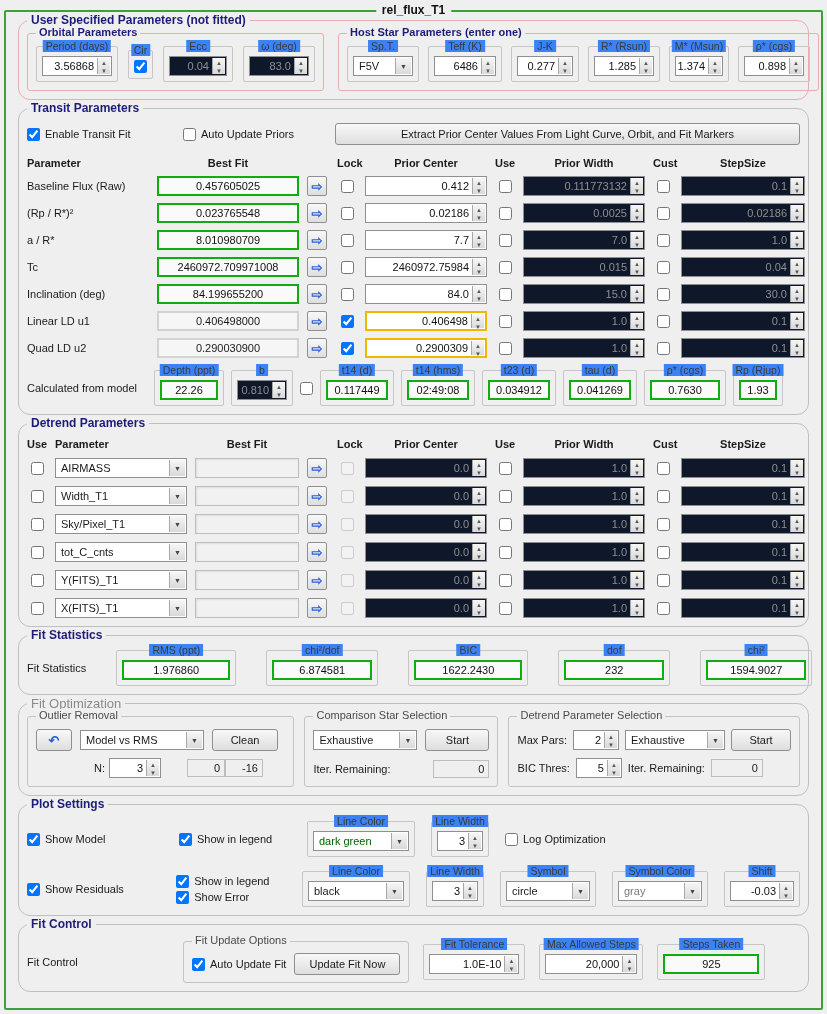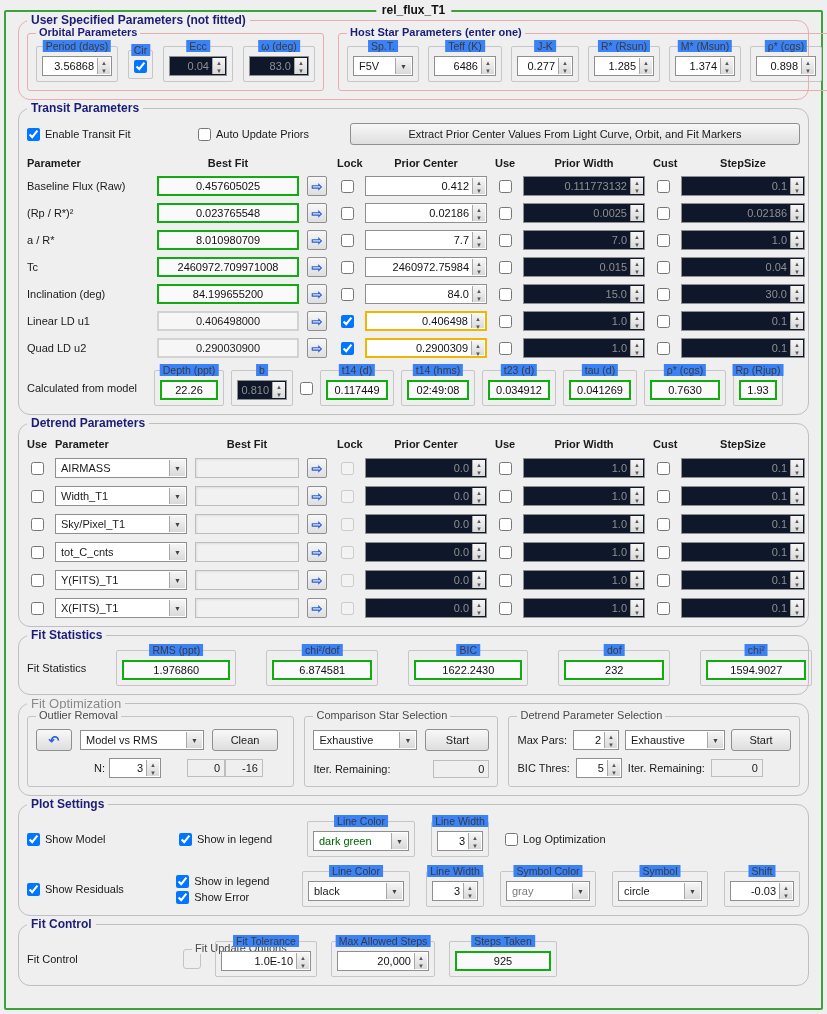--- a/index.html
+++ b/index.html
@@ -102,39 +102,39 @@
               </div>
           </div>
           <div class="mini">
             <div class="mini-title">R* (Rsun)</div>
             <div class="spin" style="width:60px">
                 <span>1.285</span>
               </div>
           </div>
           <div class="mini">
             <div class="mini-title">M* (Msun)</div>
-            <div class="spin" style="width:60px">
+            <div class="spin" style="width:48px">
                 <span>1.374</span>
               </div>
           </div>
           <div class="mini">
             <div class="mini-title">ρ* (cgs)</div>
             <div class="spin" style="width:60px">
                 <span>0.898</span>
               </div>
           </div>
         </div>
       </div>
     </div>
   </div>
 
   <div class="section">
     <div class="section-title">Transit Parameters</div>
     <div class="row" style="margin-top:2px">
-      <label class="cbl" style="width:171px">
+      <label class="cbl" style="width:156px">
         <input type="checkbox" checked="" style="">
         <span class="lbl">Enable Transit Fit</span>
       </label>
       <label class="cbl" style="width:152px">
         <input type="checkbox" style="">
         <span class="lbl">Auto Update Priors</span>
       </label>
       <button class="btn" style="flex:1">Extract Prior Center Values From Light Curve, Orbit, and Fit Markers</button>
     </div>
 
@@ -620,46 +620,53 @@
             <span>black</span>
           </div>
       </div>
       <div class="mini">
         <div class="mini-title">Line Width</div>
         <div class="spin" style="width:46px">
             <span>3</span>
           </div>
       </div>
       <div class="mini">
+        <div class="mini-title">Symbol</div>
+        <div class="combo" style="width:84px">
+            <span>circle</span>
+          </div>
+      </div>
+      <div class="mini">
         <div class="mini-title">Symbol Color</div>
         <div class="combo" style="width:84px">
             <span class="c-gray">gray</span>
-          </div>
-      </div>
-      <div class="mini">
-        <div class="mini-title">Symbol</div>
-        <div class="combo" style="width:84px">
-            <span>circle</span>
           </div>
       </div>
       <div class="mini">
         <div class="mini-title">Shift</div>
         <div class="spin" style="width:64px">
             <span>-0.03</span>
           </div>
       </div>
     </div>
   </div>
 
   <div class="section">
     <div class="section-title">Fit Control</div>
     <div class="row" style="gap:14px;margin-top:4px">
       <div style="width:142px" class="lbl">Fit Control</div>
       <div class="group" style="padding:11px 8px 7px">
         <div class="group-title plain">Fit Update Options</div>
+        <div class="row" style="gap:8px">
+          <label class="cbl">
+            <input type="checkbox" checked="" style="">
+            <span class="lbl">Auto Update Fit</span>
+          </label>
+          <button class="btn" style="width:106px">Update Fit Now</button>
+        </div>
       </div>
       <div class="mini">
         <div class="mini-title">Fit Tolerance</div>
         <div class="spin" style="width:90px">
             <span>1.0E-10</span>
           </div>
       </div>
       <div class="mini">
         <div class="mini-title">Max Allowed Steps</div>
         <div class="spin" style="width:92px">

